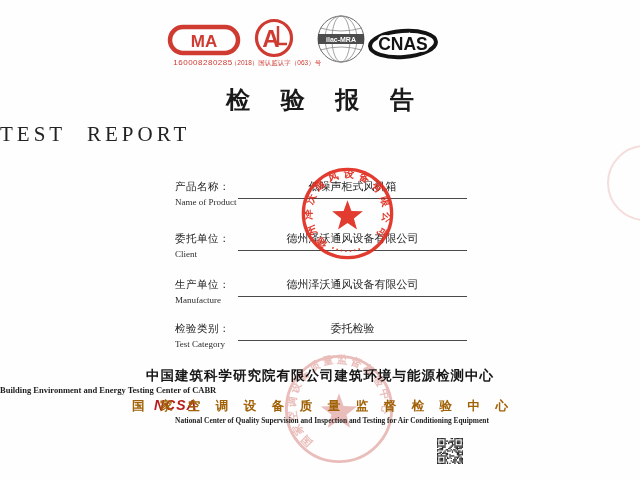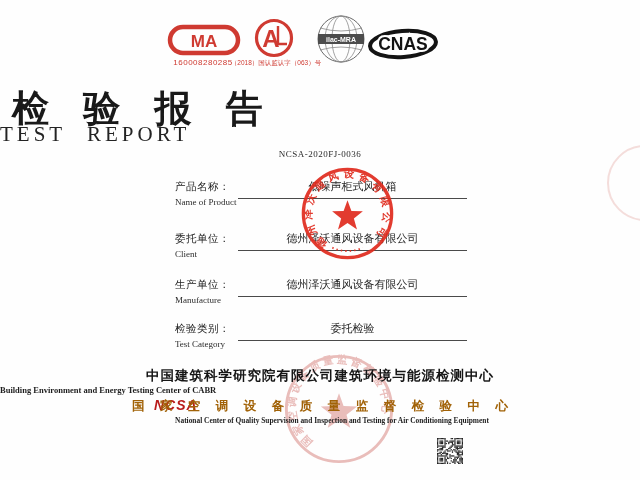--- a/index.html
+++ b/index.html
@@ -7,21 +7,21 @@
     position:relative; width:640px; height:480px; overflow:hidden;
     background:#fefefe; font-family:"Liberation Sans",sans-serif; color:#1c1c1c;
   }
   .abs{position:absolute;}
   
   .logo-caption{position:absolute; color:#cf3a31; text-align:center;}
   .cma-caption{left:163px; top:58px; width:80px; font-size:8px; letter-spacing:.5px;}
   .cal-caption{left:230px; top:59px; width:92px; font-size:6.5px;}
   .cnas-lines{left:441px; top:17px; width:70px; font-size:7.5px; line-height:9.3px; font-weight:bold; color:#222;}
   
-  .title-zh{left:0; top:84px; width:640px; text-align:left; font-size:37px; font-weight:bold;
+  .title-zh{left:0; top:84px; width:640px; text-align:center; font-size:24px; font-weight:bold;
             letter-spacing:12px; padding-left:12px; box-sizing:border-box; color:#191919;}
   .title-en{left:0; top:122px; width:640px; text-align:left; font-family:"Liberation Serif",serif;
             font-size:21px; letter-spacing:4px; word-spacing:12px; color:#232323;}
   .report-no{left:0; top:149px; width:640px; text-align:center; font-family:"Liberation Serif",serif;
              font-size:9px; letter-spacing:.5px; color:#2a2a2a;}
   
   .form-row{position:absolute; left:175px; width:292px; height:34px;}
   .lbl-zh{font-size:10.5px; color:#222; letter-spacing:.5px;}
   .lbl-en{font-family:"Liberation Serif",serif; font-size:9px; color:#2b2b2b; margin-top:3px;}
   .value-line{position:absolute; left:63px; top:-1px; width:229px; text-align:center;
@@ -73,21 +73,20 @@
   </svg>
 
   <svg class="abs" style="left:368px;top:28px" width="70" height="32" viewBox="0 0 70 32">
     <ellipse cx="35" cy="16" rx="33" ry="13" fill="none" stroke="#131313" stroke-width="4" transform="rotate(-4 35 16)"></ellipse>
     <text x="35" y="22" text-anchor="middle" font-size="17.5" font-weight="bold" fill="#131313" style="paint-order:stroke; stroke:#fefefe; stroke-width:4px" font-family="Liberation Sans, sans-serif">CNAS</text>
   </svg>
 
 
   <div class="abs title-zh">检 验 报 告</div>
   <div class="abs title-en">TEST REPORT</div>
-  <div class="abs report-no">NCSA-2020FJ-0036</div>
 
   <div class="form-row" style="top:180px">
     <div class="lbl-zh">产品名称：</div>
     <div class="lbl-en">Name of Product</div>
     <div class="value-line">低噪声柜式风机箱</div>
   </div>
   <div class="form-row" style="top:232px">
     <div class="lbl-zh">委托单位：</div>
     <div class="lbl-en">Client</div>
     <div class="value-line">德州泽沃通风设备有限公司</div>

